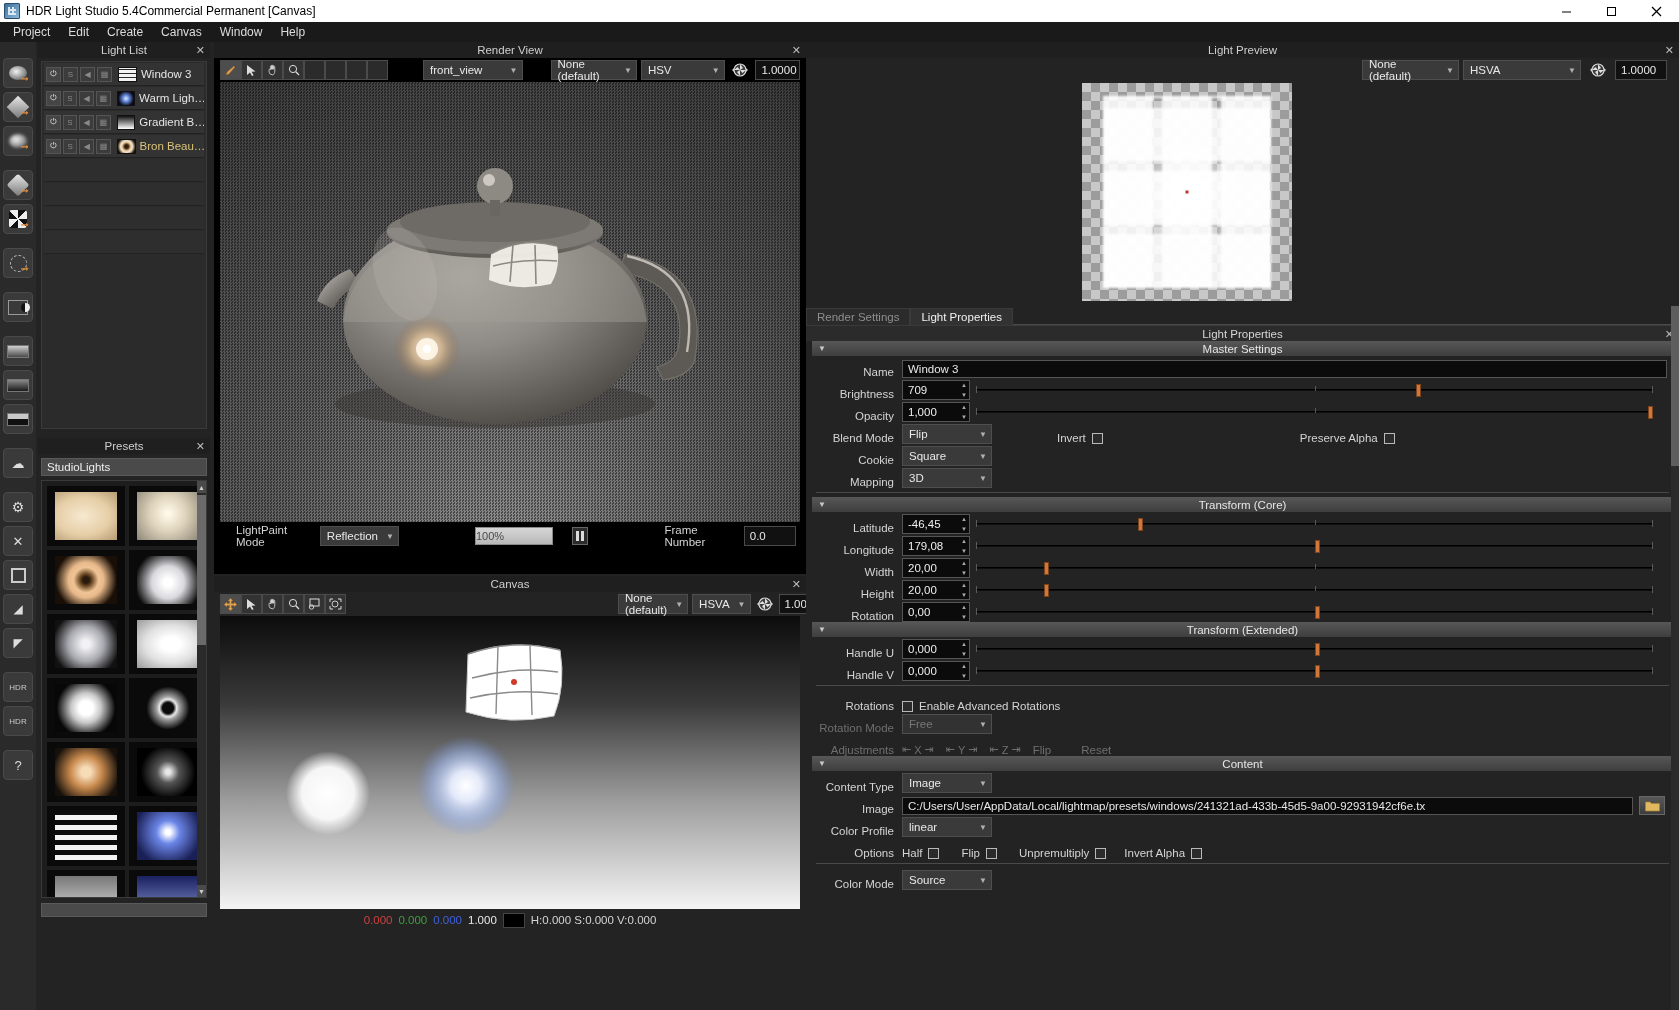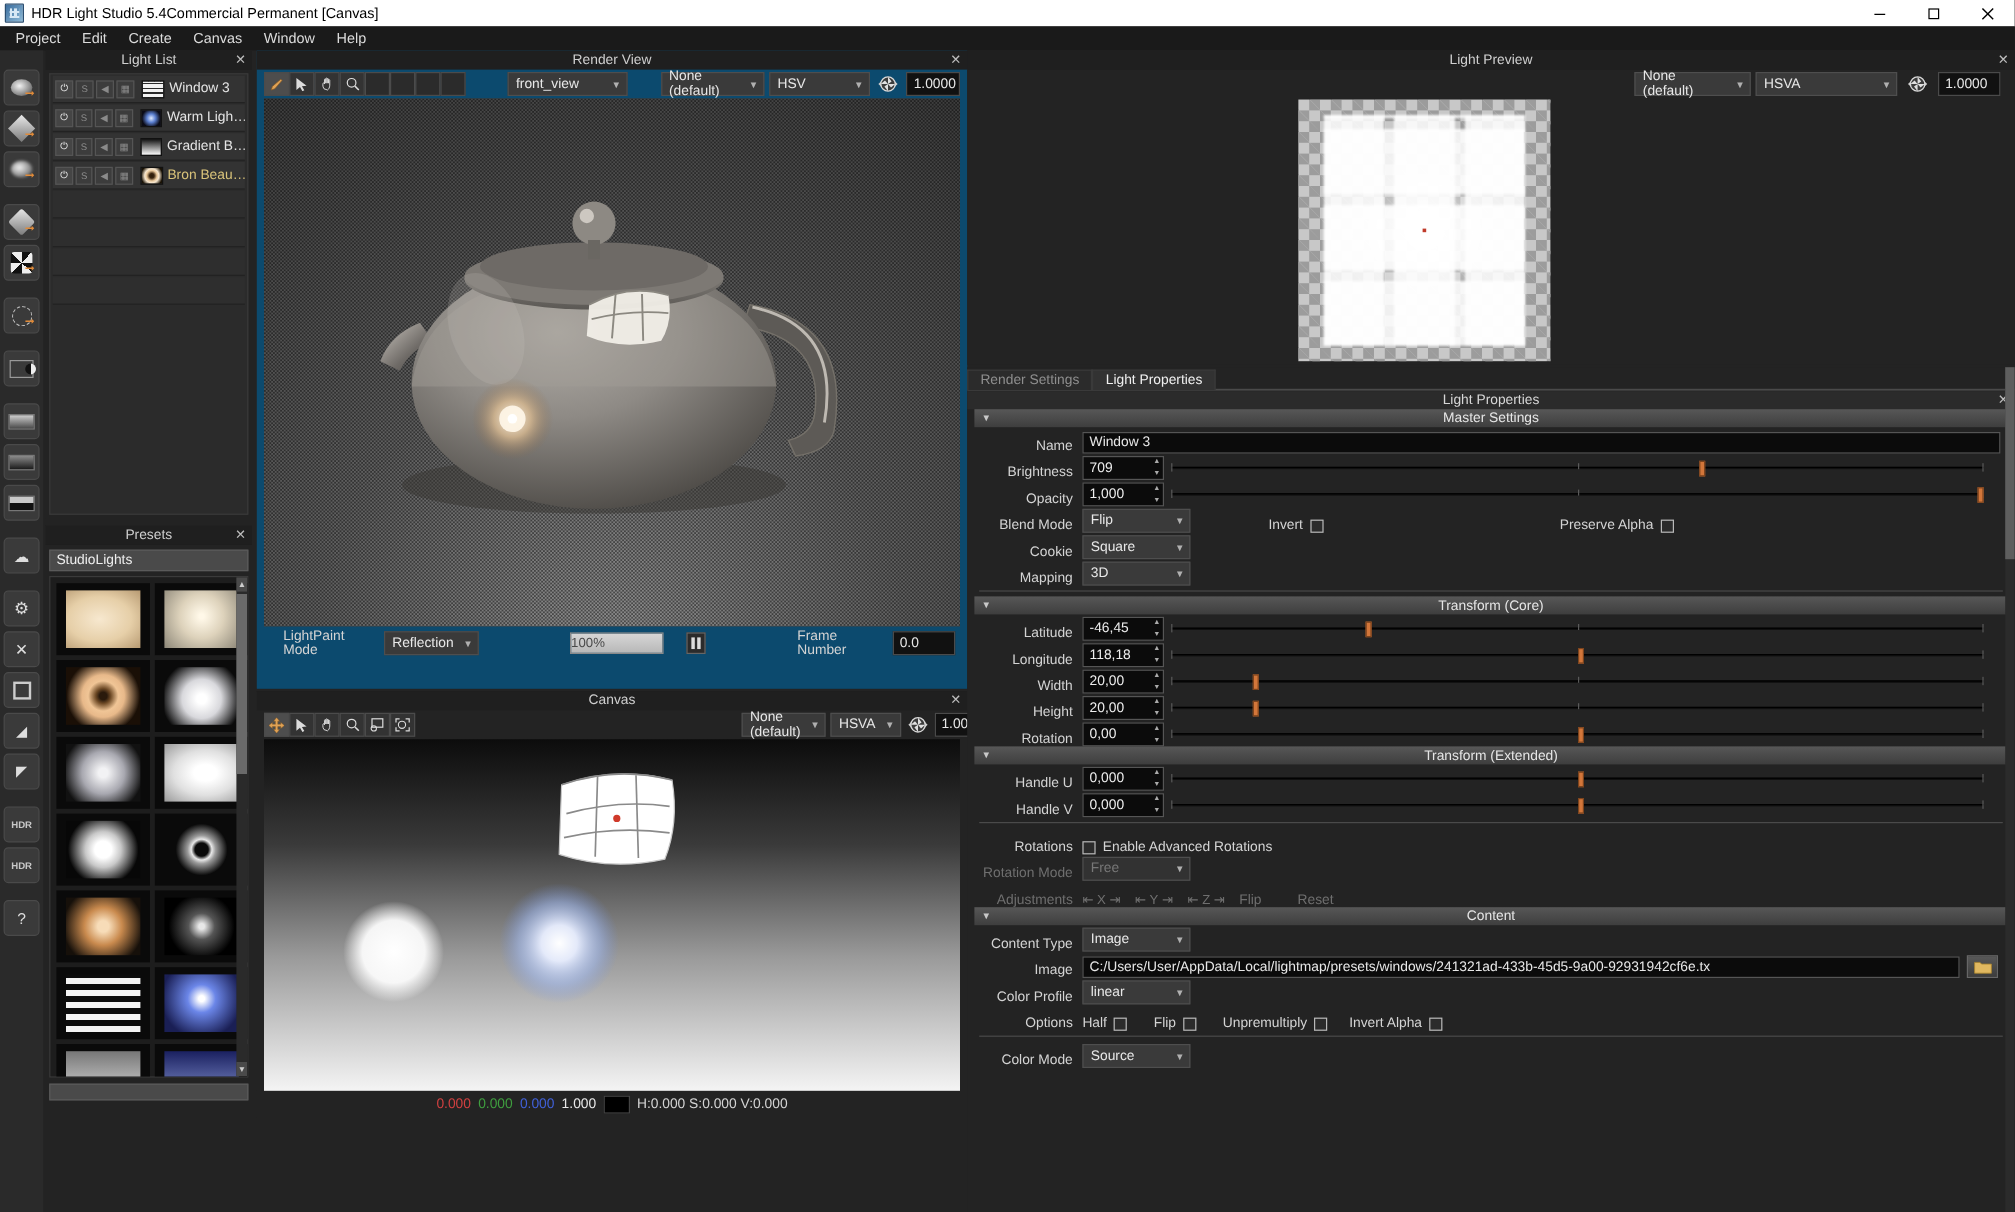--- a/index.html
+++ b/index.html
@@ -33,21 +33,21 @@
     background:#1a1a1a; display:flex; align-items:center; padding-left:4px; }
   .menuitem { padding:2px 9px; font-size:12px; color:#dcdcdc; cursor:default; }
 
   
   .lefttoolbar { position:absolute; left:0; top:42px; width:36px; height:968px; background:#2a2a2a;
      display:flex; flex-direction:column; align-items:center; padding-top:16px; gap:2px;}
   .lt-btn { width:30px; height:30px; border-radius:4px; background:#3a3a3a; border:1px solid #4a4a4a;
     display:flex; align-items:center; justify-content:center; position:relative; overflow:hidden;
     margin-bottom:2px; }
   .lt-gap { height:8px; }
-  .lt-btn .glyph{ font-size:11px; color:#c8c8c8; font-weight:bold;}
+  .lt-btn .glyph{ font-size:11px; color:#c8c8c8; font-weight:normal;}
   .lt-dot { width:18px;height:14px;border-radius:50%;background:radial-gradient(ellipse at 40% 40%,#f2f2f2,#8a8a8a 60%,#3a3a3a);}
   .lt-diamond{width:16px;height:16px;background:linear-gradient(135deg,#e8e8e8,#7a7a7a);transform:rotate(45deg);}
   .lt-rect{width:22px;height:13px;background:linear-gradient(#cfcfcf,#4a4a4a);border:1px solid #777;}
   .lt-rect2{width:22px;height:13px;background:linear-gradient(#8a8a8a,#1b1b1b);border:1px solid #777;}
   .lt-rect3{width:22px;height:13px;background:linear-gradient(#c8c8c8 45%,#111 45%);border:1px solid #777;}
   .lt-arrow{position:absolute;right:3px;bottom:3px;color:#e08b3a;font-size:10px;}
 
   
   .panel { position:absolute; background:#2b2b2b; }
   .panel-title { height:16px; background:#1f1f1f; color:#cfcfcf; font-size:11.5px;
@@ -82,21 +82,21 @@
   .pr-inner{ display:grid; grid-template-columns:repeat(2,78px); gap:4px; padding:5px; }
   .pr-cell{ width:78px;height:60px; background:#0a0a0a; display:flex;align-items:center;justify-content:center;}
   .pr-img{width:62px;height:48px;}
   .pr-scroll{position:absolute;right:0;top:0;width:9px;height:100%;background:#2a2a2a;}
   .pr-thumbbar{position:absolute;right:0;top:14px;width:9px;height:150px;background:#6a6a6a;}
   .pr-arrow{position:absolute;right:0;width:9px;height:12px;background:#4a4a4a;color:#ccc;font-size:7px;
     display:flex;align-items:center;justify-content:center;}
   .pr-bottom{margin:5px 3px;height:14px;background:#4a4a4a;border:1px solid #5a5a5a;}
 
   
-  #renderview{ left:214px; top:42px; width:592px; height:532px; background:#0c4a6e;}
+  #renderview{ left:214px; top:42px; width:592px; height:532px; background:#000000;}
   .rv-toolbar{ height:24px; display:flex; align-items:center; padding:0 6px; gap:4px;}
   .tool-group{display:flex;}
   .tool-btn{width:21px;height:20px;border:1px solid #4b4b4b;background:#333;
     display:flex;align-items:center;justify-content:center;color:#d8d8d8;font-size:11px;}
   .tool-btn.active{background:#4d4d4d;}
   .tool-btn.blank{background:#2b2b2b;}
   .combo{ height:20px; background:#3a3a3a; border:1px solid #4e4e4e; display:flex; align-items:center;
      padding:0 4px 0 6px; font-size:11.5px; color:#e8e8e8; position:relative;}
   .combo .caret{margin-left:auto; padding-left:8px; color:#b0b0b0; font-size:8px;}
   .combo.dis{color:#777;background:#323232;}
@@ -751,21 +751,21 @@
         <div class="track"></div>
           <div class="tickL"></div>
           <div class="tickM"></div>
           <div class="tickR"></div>
         <div class="knob" style="left:24%"></div>
       </div>
     </div>
     <div class="row">
       <span class="lbl">Longitude</span>
       <div class="spin">
-        <span>118,18</span>
+        <span>179,08</span>
         <span class="arrows">
             <i>▲</i>
             <i>▼</i>
           </span>
       </div>
       <div class="slider" style="margin-right:20px">
         <div class="track"></div>
           <div class="tickL"></div>
           <div class="tickM"></div>
           <div class="tickR"></div>

